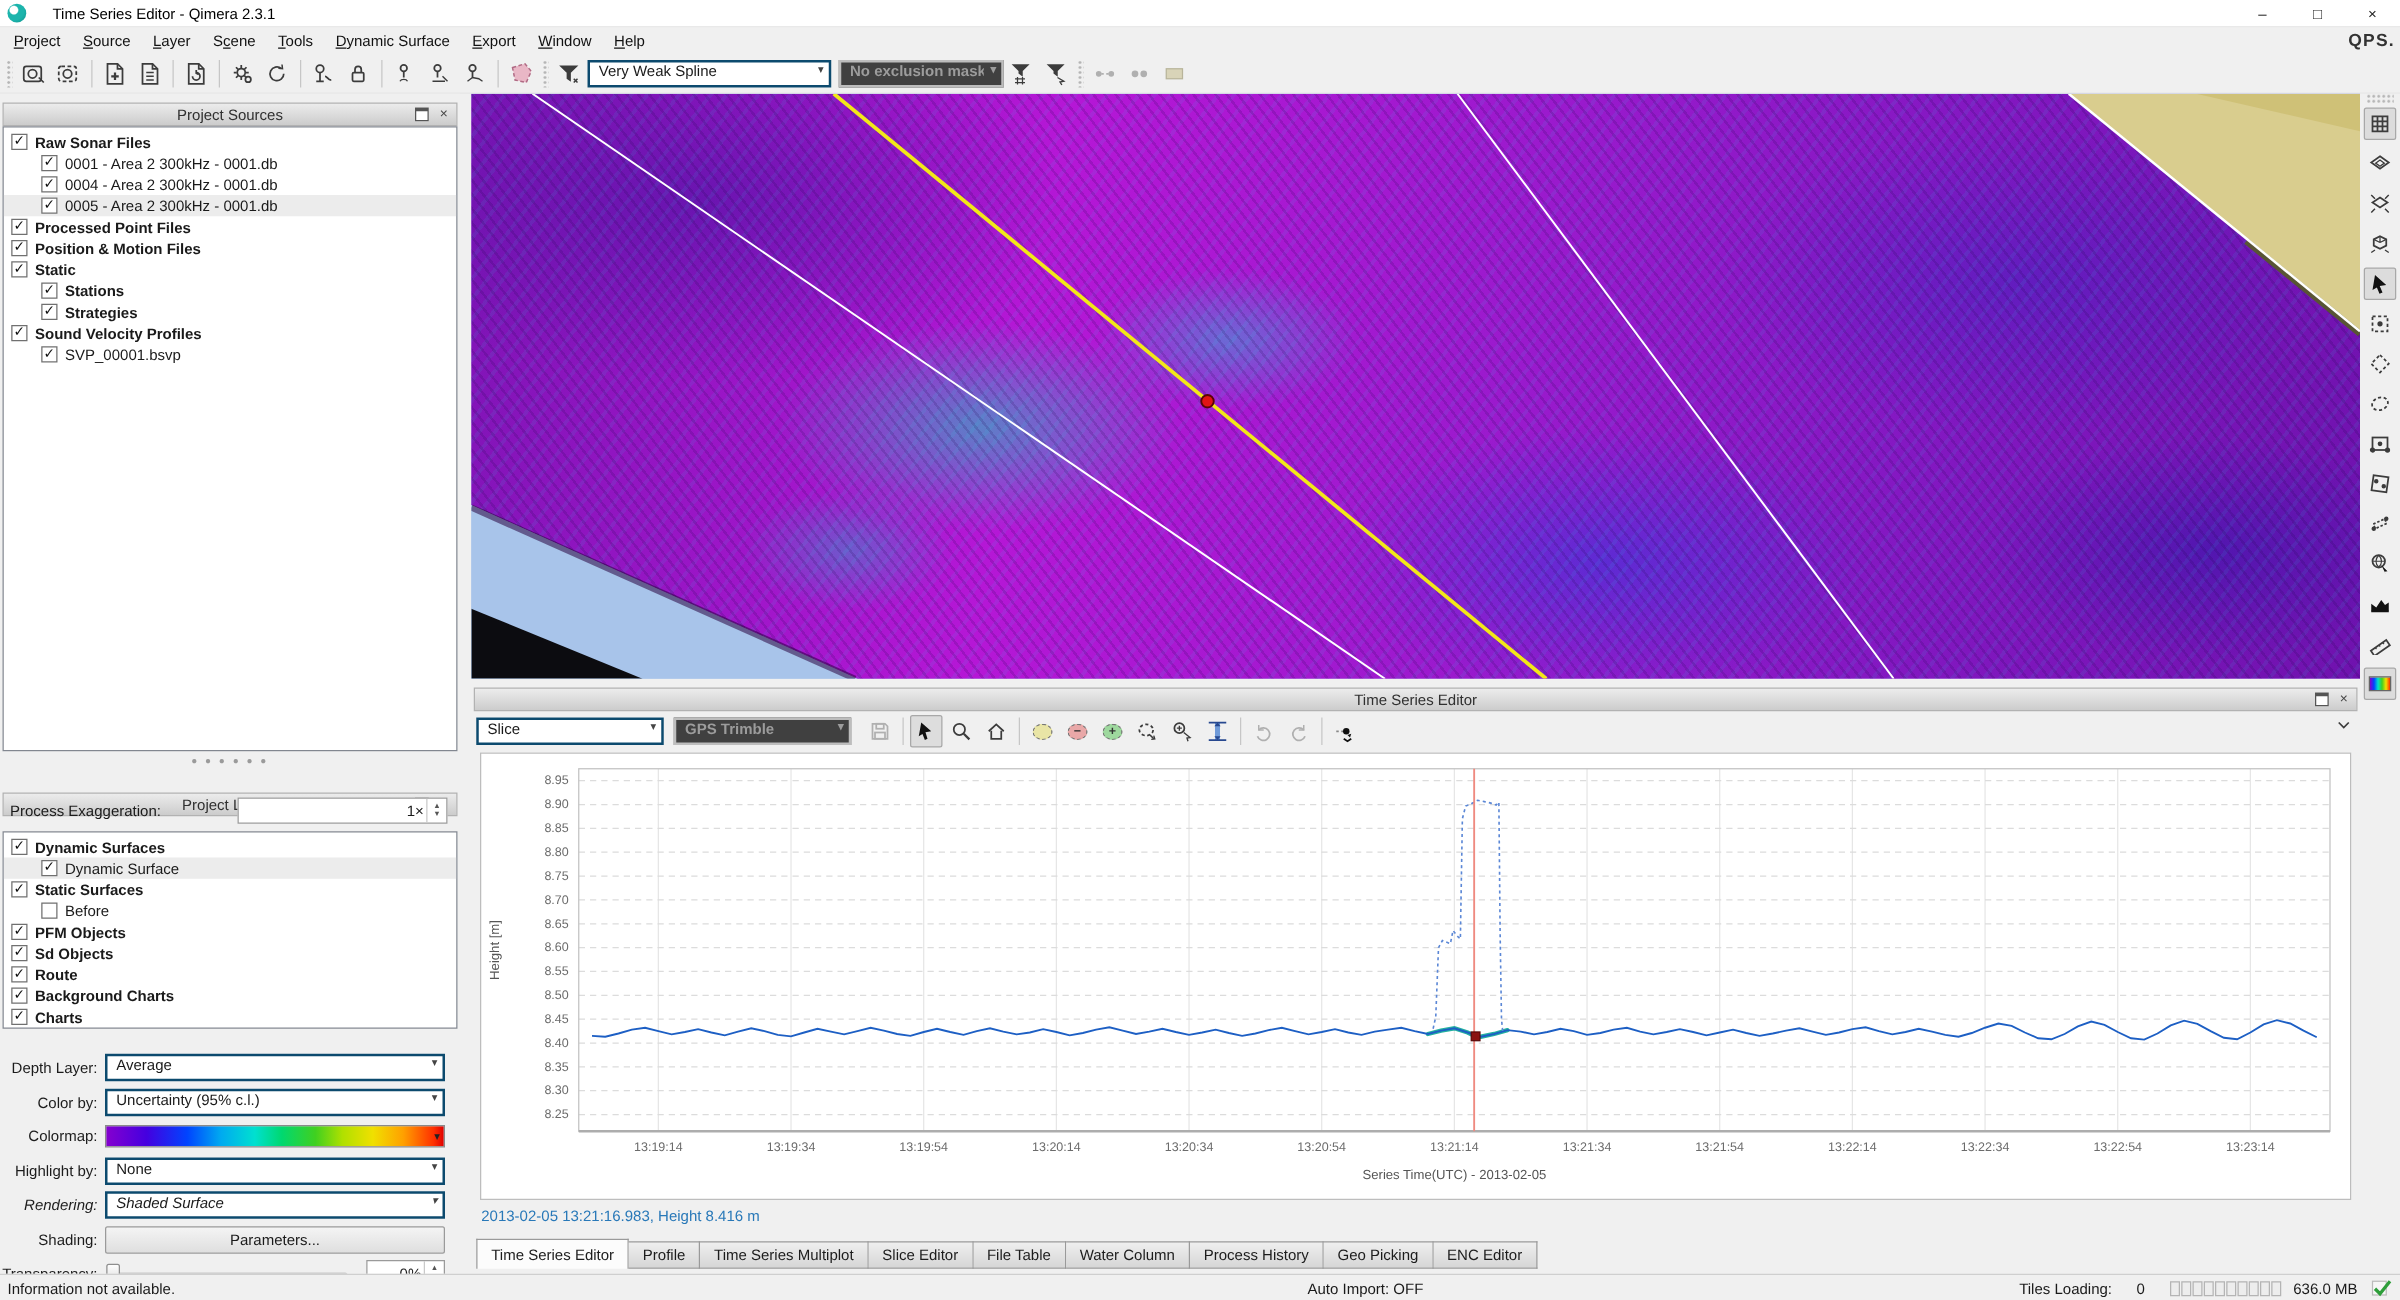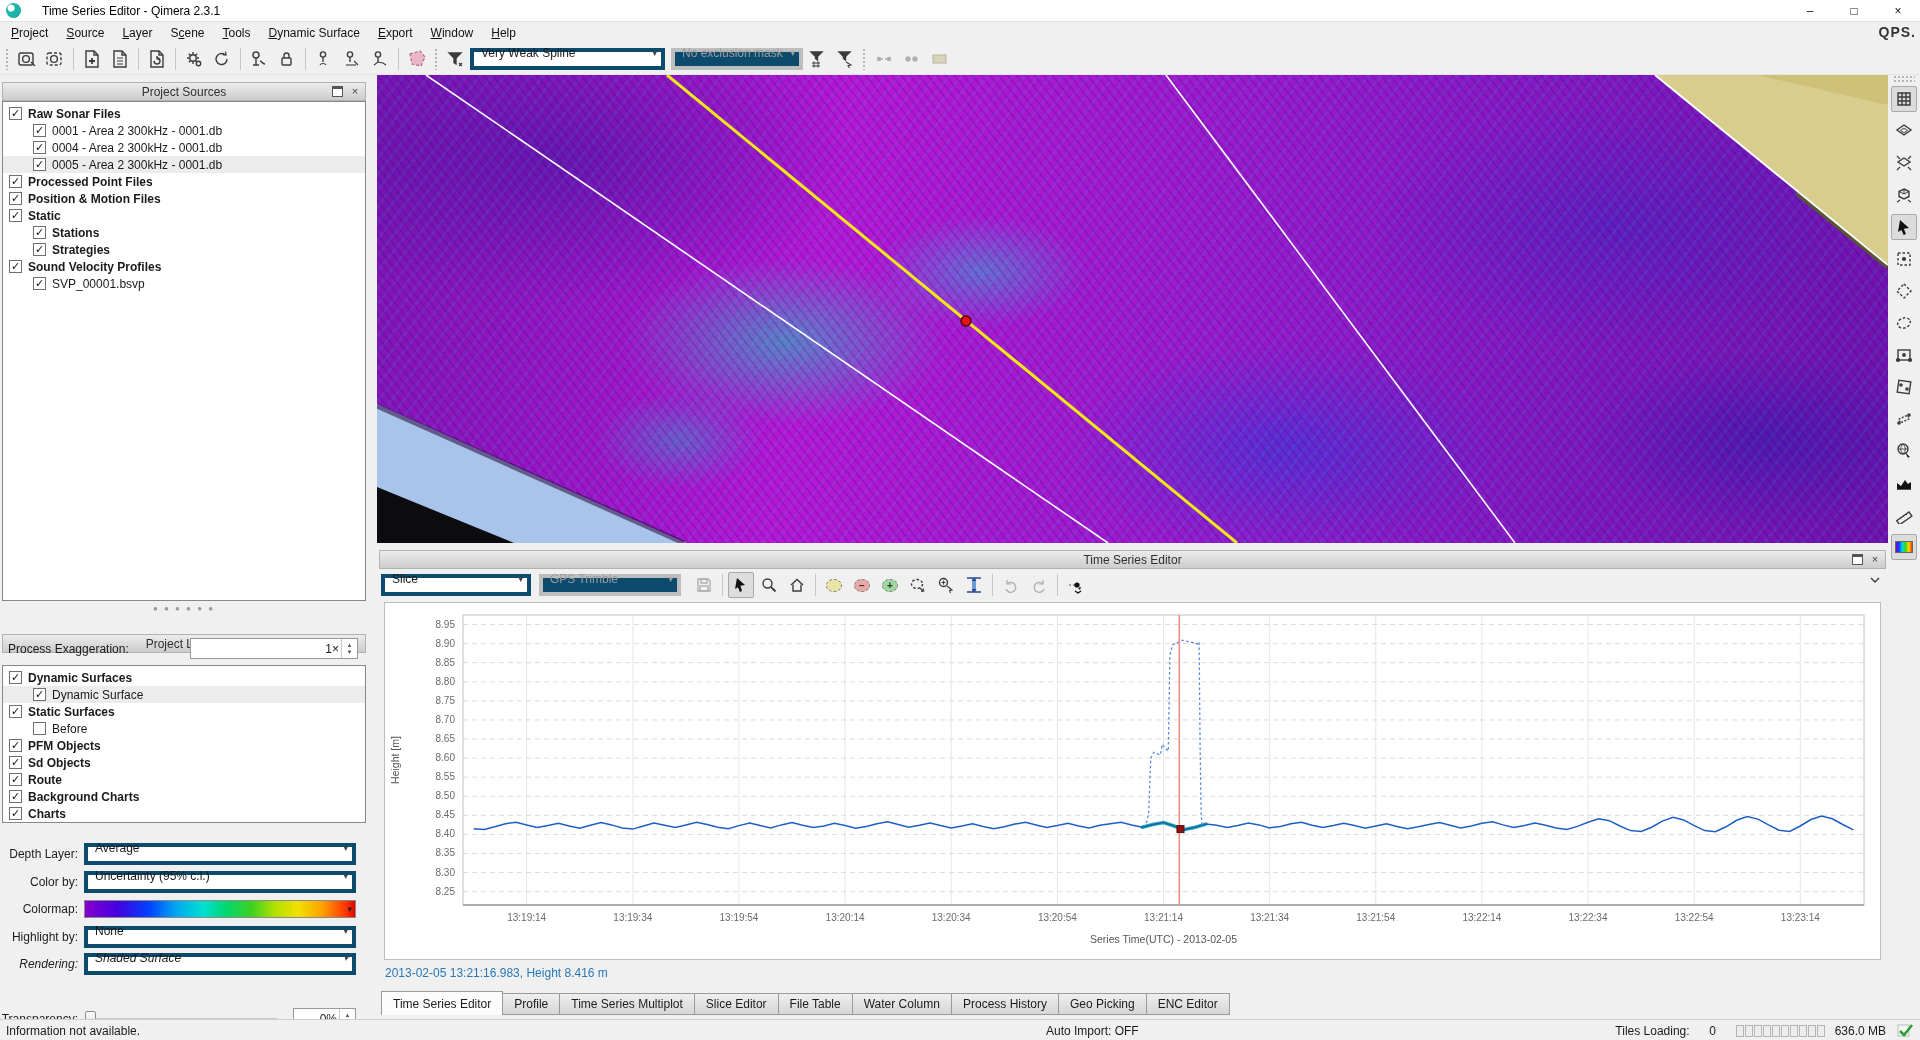--- a/index.html
+++ b/index.html
@@ -19,24 +19,24 @@
   #menubar { left:0; top:22px; width:1920px; height:21px; background:#f0f0f0; display:flex; align-items:center; padding-left:2px; }
   .menu-item { padding:2px 9px; color:#111; }
   #qps-logo { right:4px; top:24px; font-size:14px; font-weight:bold; color:#333; letter-spacing:1px; }
 
   
   #toolbar { left:0; top:43px; width:1920px; height:32px; background:#f0f0f0; display:flex; align-items:center; padding-left:2px; border-bottom:1px solid #e5e5e5; }
   .tb-btn { width:26px; height:26px; margin:0 1px; display:flex; align-items:center; justify-content:center; border-radius:2px; }
   .tb-sep { width:1px; height:22px; background:#c6c6c6; margin:0 4px; }
   .tb-grip { width:5px; height:22px; margin:0 3px;
     background-image:radial-gradient(circle, #b5b5b5 1px, transparent 1.2px); background-size:4px 4px; }
-  .combo { height:22px; background:#fff; border:4px solid #0c4a6e; display:flex; align-items:center; padding:0 4px 12px 7px; position:relative; }
+  .combo { height:22px; background:#fff; border:2px solid #0c4a6e; display:flex; align-items:flex-start; padding:0 4px 12px 7px; position:relative; }
   .combo .combo-text { flex:1; white-space:nowrap; overflow:hidden; }
   .combo .combo-arrow { color:#444; font-size:9px; margin-left:5px; }
-  .combo.disabled { background:#0c4a6e; border-color:#bdbdbd; }
+  .combo.disabled { background:#404040; border-color:#bdbdbd;font-weight:bold; }
   .combo.disabled .combo-text, .combo.disabled .combo-arrow { color:#9c9c9c; }
   svg.ic { stroke:#3c3c3c; fill:none; stroke-width:1.4; }
   svg.ic.dis { stroke:#b0b0b0; }
 
   
   #left-col { left:0; top:75px; width:368px; height:944px; background:#f0f0f0; }
   .panel-header { background:linear-gradient(#ececec,#cccccc); border:1px solid #b2b2b2; height:19px; display:flex; align-items:center; justify-content:center; color:#303030; position:relative; }
   .ph-btns { position:absolute; right:4px; top:3px; display:flex; gap:6px; }
   .ph-float { width:11px; height:11px; border:1px solid #555; border-top:3px solid #555; background:#fff; }
   .ph-close { width:12px; height:12px; color:#444; font-size:11px; line-height:11px; text-align:center; }
@@ -411,20 +411,24 @@
             <span class="combo-text">None</span>
             <span class="combo-arrow">▾</span>
           </div>
         </div>
         <div class="ctl-row" style="top: 110px; font-style: italic;">
           <div class="ctl-label">Rendering:</div>
           <div class="combo ctl-combo">
             <span class="combo-text">Shaded Surface</span>
             <span class="combo-arrow">▾</span>
           </div>
+        </div>
+        <div class="ctl-row" style="top: 137.5px;">
+          <div class="ctl-label">Shading:</div>
+          <div class="params-btn">Parameters...</div>
         </div>
         <div class="ctl-row" style="top: 165px;">
           <div class="ctl-label">Transparency:</div>
           <div class="slider-track">
             <div class="slider-handle" style="left: calc(2% - 5px);"></div>
           </div>
           <div class="spinbox">
             <span class="spin-val">0%</span>
             <span class="spin-arrows">
               <span>▲</span>

